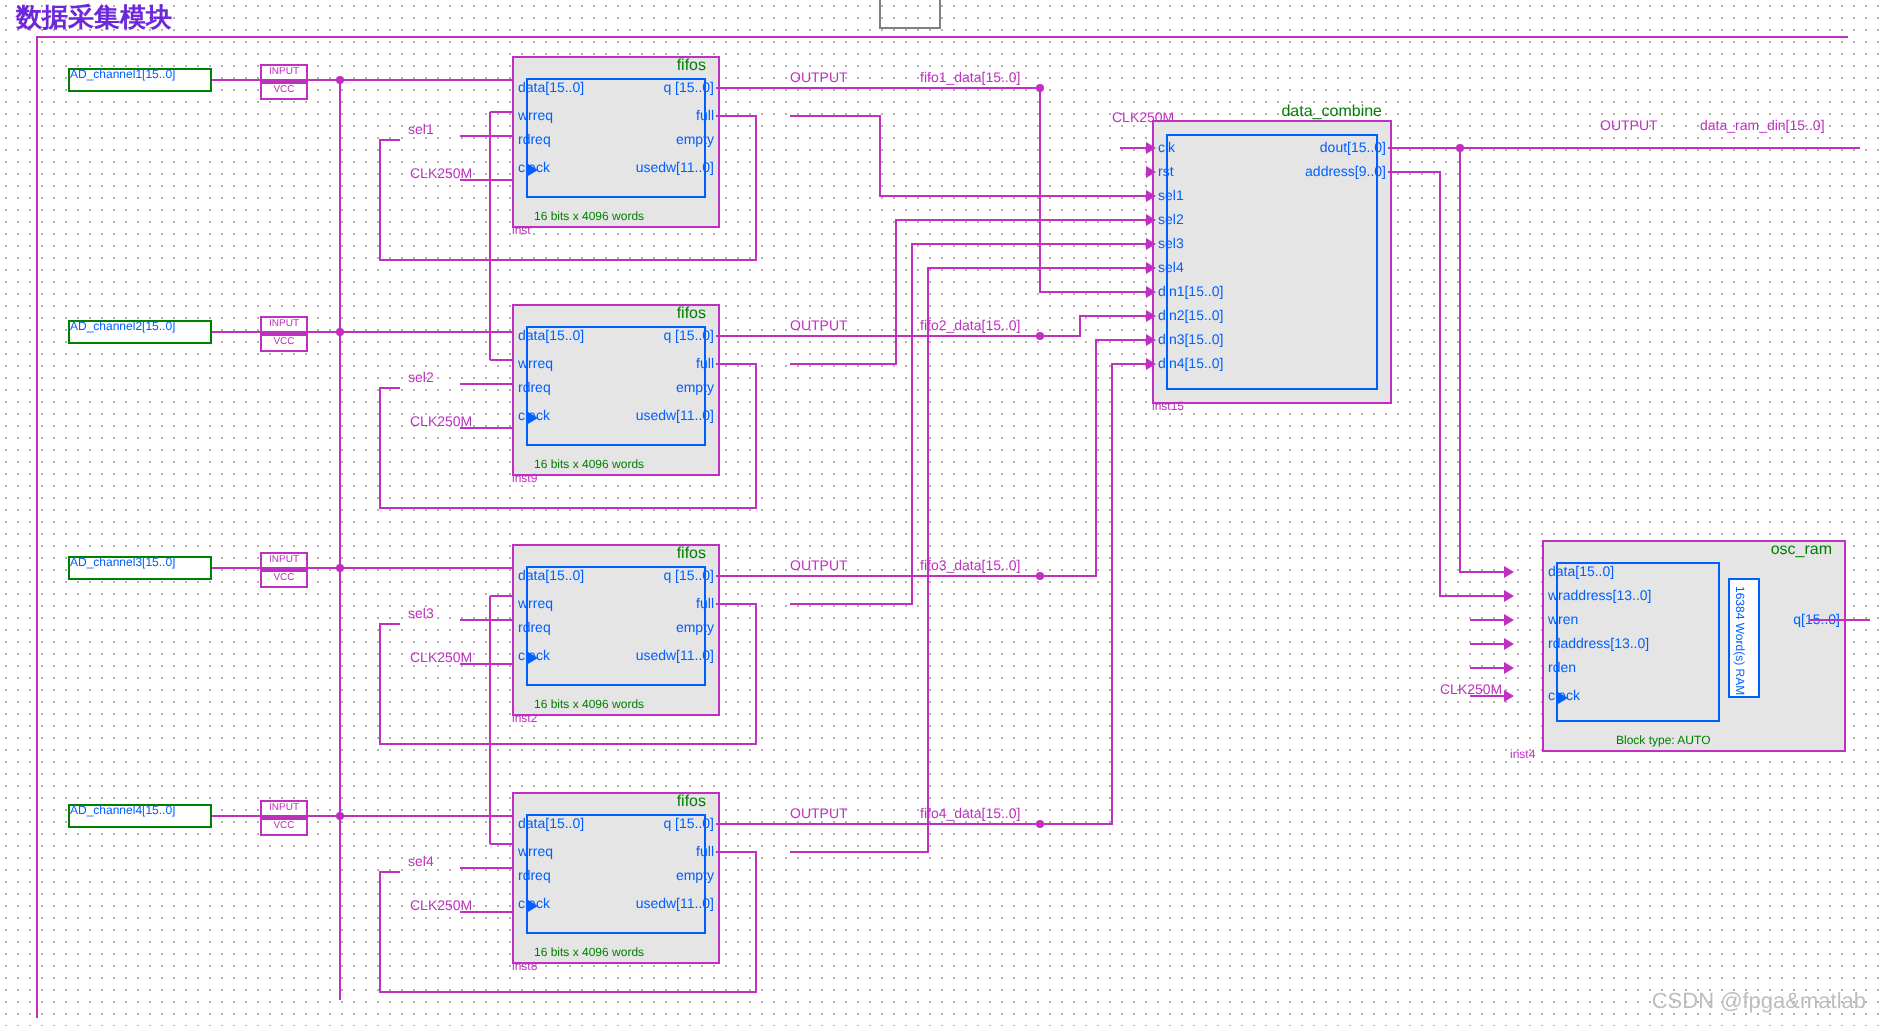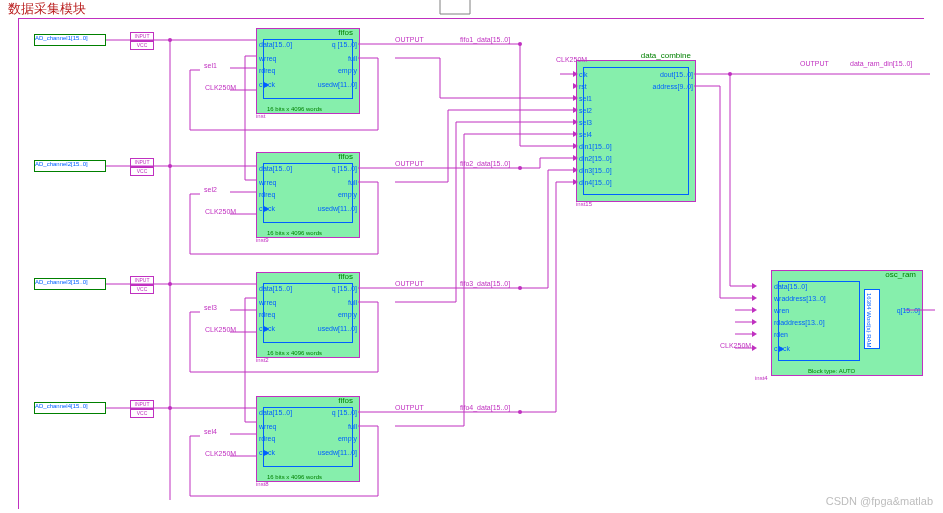--- a/index.html
+++ b/index.html
@@ -1,19 +1,19 @@
 <!DOCTYPE html>
 <html><head>
 <meta charset="utf-8">
 <style>
 html,body{margin:0;padding:0;width:943px;height:513px;font-family:Arial,Helvetica,sans-serif;overflow:hidden;background:#fff}
 .grid{position:absolute;inset:0;background-image:radial-gradient(circle,#b0b0b0 .6px,transparent .6px);background-size:6px 6px}
 .canvas{position:absolute;inset:0}
-.title{position:absolute;left:8px;top:0;font-size:13px;font-weight:400;color:#b91c1c}
-.block{position:absolute;background:#86efac}
+.title{position:absolute;left:8px;top:0;font-size:13px;font-weight:700;color:#6d28d9}
+.block{position:absolute;background:#e5e5e5}
 .blk-outer{border:1px solid #c030c0}
 .blk-inner{position:absolute;border:1px solid #0060ff}
 .blk-title{position:absolute;font-size:8px;color:#008000}
 .port{position:absolute;font-size:7px;color:#0060ff;white-space:nowrap}
 .port.r{right:2px;text-align:right}
 .port.l{left:2px}
 .footer{position:absolute;font-size:6px;color:#008000}
 .inst{position:absolute;font-size:6px;color:#c030c0}
 .netlabel{position:absolute;font-size:7px;color:#c030c0;white-space:nowrap}
 .inputpad{position:absolute;height:10px;background:#fff;border:1px solid #008000;font-size:6px;color:#0060ff;white-space:nowrap}

